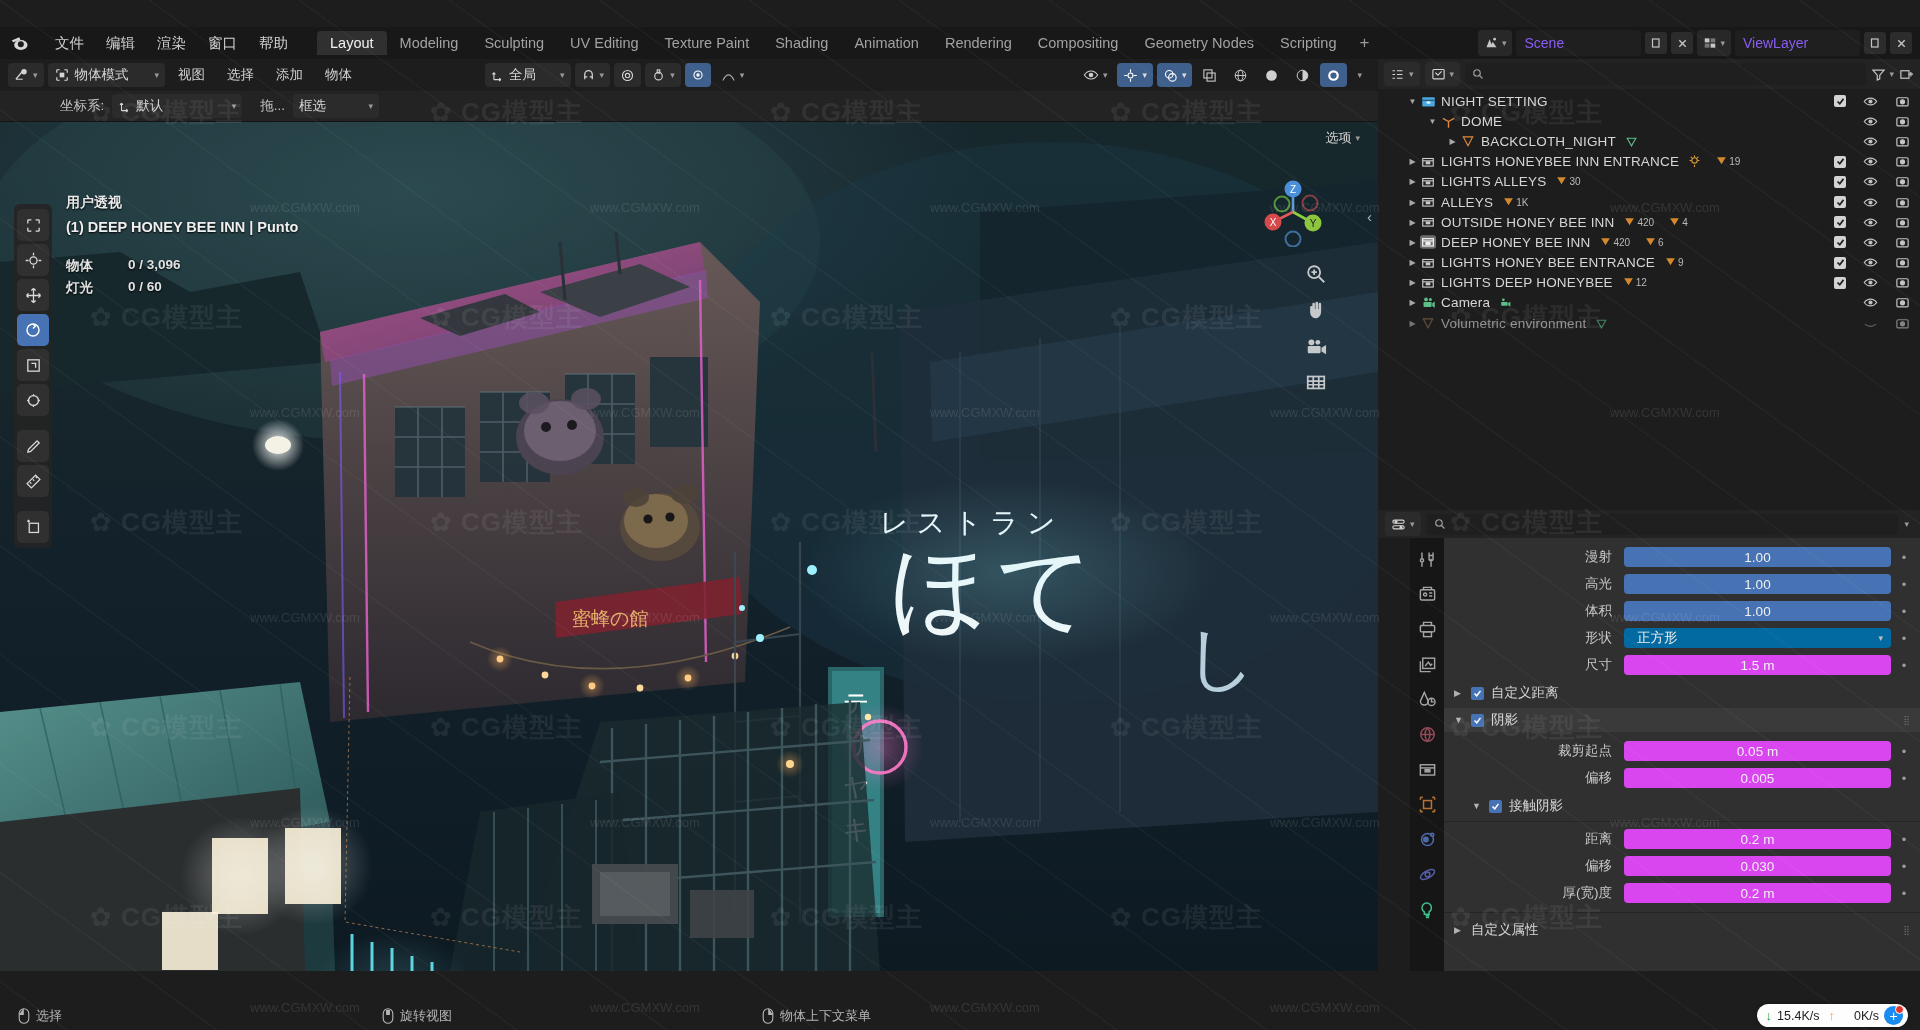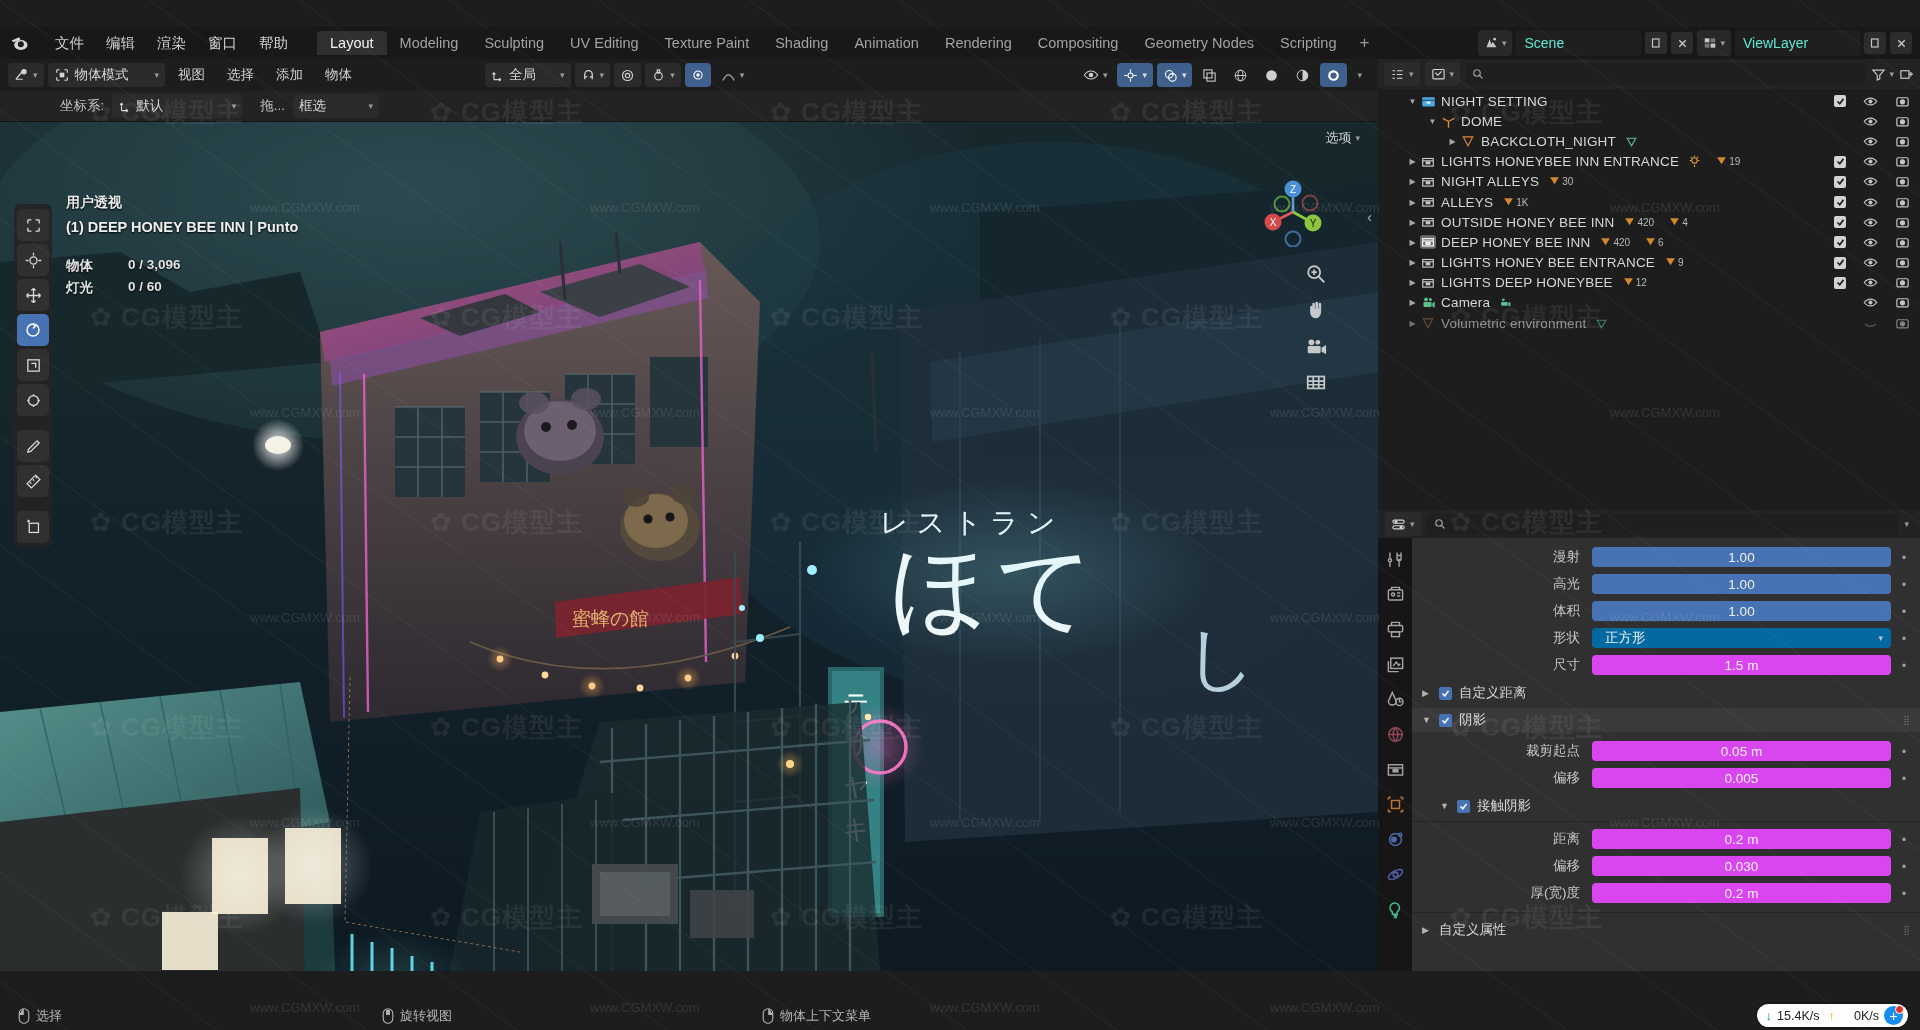--- a/index.html
+++ b/index.html
@@ -49,21 +49,21 @@
   .topbar-right{
     margin-left:auto; display:flex; align-items:center; height:26px; margin-right:8px; gap:4px;
   }
   .tr-group{ display:flex; align-items:center; background:#282828; border-radius:4px; height:26px; }
   .tr-icon-btn{
     display:flex; align-items:center; gap:3px; padding:0 6px; height:26px; color:#c6c6c6;
     font-size:12px;
   }
   .tr-field{
     background:#1f1f1f; border-radius:4px; height:26px; display:flex; align-items:center;
-    padding:0 8px; font-size:14px; color:#5eead4; min-width:125px;
+    padding:0 8px; font-size:14px; color:#8b5cf6; min-width:125px;
   }
   .tr-square{ width:22px; height:22px; background:#2c2c2c; border-radius:3px; display:flex; align-items:center; justify-content:center; }
 
   
   .viewport{
     position:absolute; left:0; top:59px; width:1378px; height:912px;
     background:#0f1417; overflow:hidden;
   }
   .vp-header{
     position:absolute; left:0; top:0; width:100%; height:32px; background:#1d1d1d;
@@ -162,21 +162,21 @@
   .props{
     position:absolute; left:1378px; top:510px; width:542px; height:461px; background:#1d1d1d;
   }
   .pr-header{
     height:28px; display:flex; align-items:center; gap:6px; padding:0 7px; background:#232323;
   }
   .pr-search{
     flex:1; height:21px; background:#1f1f1f; border-radius:4px; display:flex; align-items:center;
     gap:5px; padding:0 7px; font-size:12px; color:#8a8a8a;
   }
-  .pr-main{ display:flex; height:433px; }
+  .pr-main{ display:flex; height:433px;padding-left:32px; }
   .pr-tabs{
     width:34px; background:#161616; padding-top:10px; display:flex; flex-direction:column;
     align-items:center; gap:13px;
   }
   .pr-tab{ width:22px; height:22px; display:flex; align-items:center; justify-content:center; opacity:.8;}
   .pr-tab.active{ opacity:1; }
   .pr-content{ flex:1; background:#303030; padding:8px 0 0 0; overflow:hidden; }
 
   .prow{ display:flex; align-items:center; height:22px; margin-bottom:5px; padding-right:10px; }
   .prow .plabel{
@@ -970,21 +970,21 @@
           </div>
           <div class="ol-row" style="padding-left: 28px;">
             <span class="ol-disc">▶</span>
             <span class="ol-icon">
               <svg width="14" height="14" viewBox="0 0 24 24" fill="none" stroke="#cfcfcf" stroke-width="1.9">
         <rect x="3" y="6" width="18" height="13"></rect>
                 <path d="M3 10 h18"></path>
                 <rect x="9" y="12" width="6" height="3" fill="#cfcfcf"></rect>
               </svg>
             </span>
-            <span class="ol-label">NIGHT ALLEYS</span>
+            <span class="ol-label">LIGHTS ALLEYS</span>
             <span class="ol-badges">
               <span class="badge">
                 <svg width="13" height="13" viewBox="0 0 24 24" fill="#d4892f">
         <path d="M4 4 L20 4 L12 17 Z"></path>
                 </svg>
                 <span>30</span>
               </span>
             </span>
             <span class="ol-rightcols">
               <span class="cbox">

